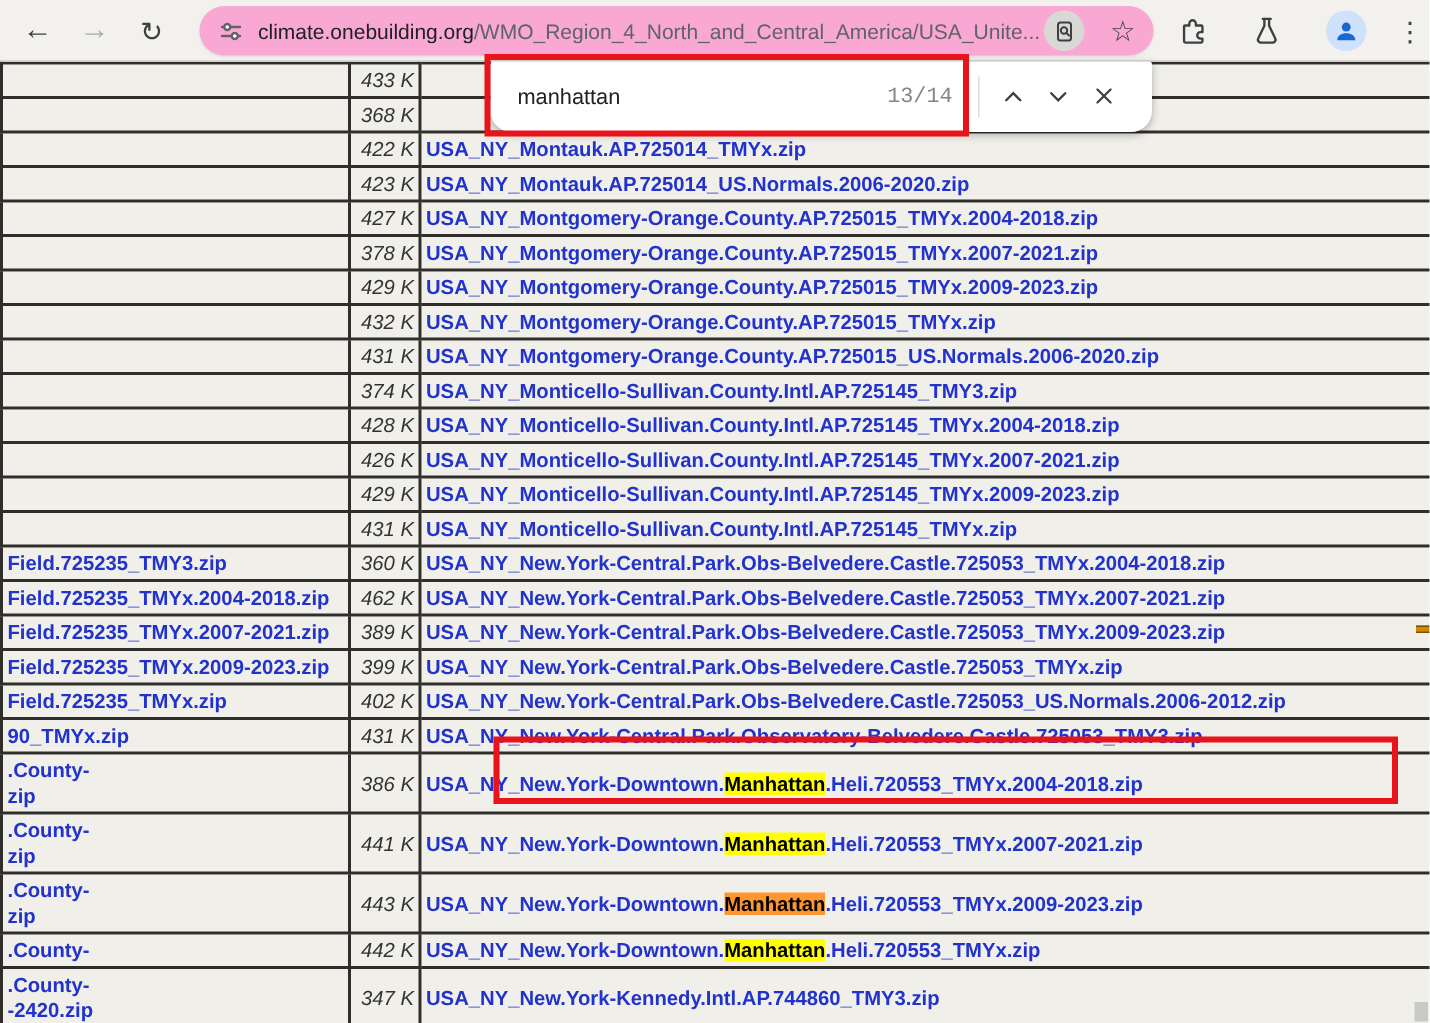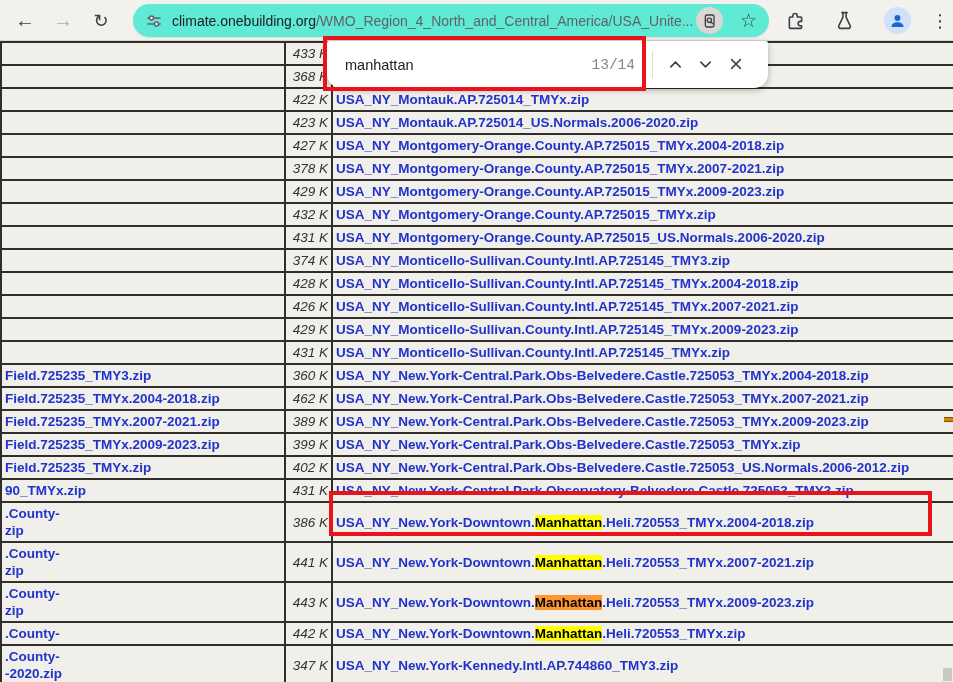--- a/index.html
+++ b/index.html
@@ -28,21 +28,21 @@
   }
   .nav-glyph{
     position:absolute;top:0;height:41px;display:flex;align-items:center;justify-content:center;
     width:30px;font-size:20px;color:var(--icon-dark);cursor:pointer;
   }
   .nav-back{left:10px;}
   .nav-forward{left:48px;color:#a8abad;}
   .nav-reload{left:86px;font-size:18px;}
   .omnibox{
     position:absolute;left:133px;top:4px;width:636px;height:33px;
-    background:#5eead4;border-radius:17px;
+    background:#f9a8d4;border-radius:17px;
     display:flex;align-items:center;
     box-shadow:0 1px 2px rgba(0,0,0,.08);
   }
   .tune-icon{margin-left:13px;flex:none;}
   .url-text{
     margin-left:10px;font-size:14px;color:#202124;white-space:nowrap;overflow:hidden;
     flex:1 1 auto;
   }
   .url-text .path{color:#5f6368;}
   .omni-find-chip{
@@ -100,21 +100,21 @@
   table.files{
     border-collapse:collapse;table-layout:fixed;width:965px;
     font-size:13.5px;
   }
   table.files td{
     border:2px solid var(--border-dark);
     background:var(--cell-bg);
     padding:2px 3px;line-height:17px;vertical-align:middle;
     overflow:hidden;white-space:nowrap;
   }
-  td.c-lname{width:284px;padding-left:0;}
+  td.c-lname{width:232px;padding-left:0;}
   td.c-lsize{width:47px;text-align:right;color:#333;padding-right:4px;font-style:italic;}
   td.c-rname{width:688px;white-space:normal;word-break:break-all;padding-left:3px;}
   td.c-rsize{width:34px;color:#333;padding-left:3px;}
   .link{color:var(--link);font-weight:bold;text-decoration:none;cursor:pointer;}
   .hl{color:#000;font-weight:bold;}
   
   .sb-find-mark{
     position:absolute;right:0;top:417px;width:9px;height:5px;background:#d18a00;
     border-top:1px solid #7a5200;border-bottom:1px solid #7a5200;z-index:40;
   }
@@ -292,21 +292,21 @@
           <td class="c-lname">
             <div><span class="link">.County-</span></div>
           </td>
           <td class="c-lsize">442 K</td>
           <td class="c-rname"><span class="link"><span>USA_NY_New.York-Downtown.</span><span class="hl" style="background: rgb(255, 255, 0);">Manhattan</span><span>.Heli.720553_TMYx.zip</span></span></td>
           <td class="c-rsize">40</td>
         </tr>
         <tr>
           <td class="c-lname">
             <div><span class="link">.County-</span></div>
-            <div><span class="link">-2020.zip</span></div>
+            <div><span class="link">-2420.zip</span></div>
           </td>
           <td class="c-lsize">347 K</td>
           <td class="c-rname"><span class="link">USA_NY_New.York-Kennedy.Intl.AP.744860_TMY3.zip</span></td>
           <td class="c-rsize">36</td>
         </tr>
       </tbody>
   </table>
 </div>
 
 <div class="toolbar">

